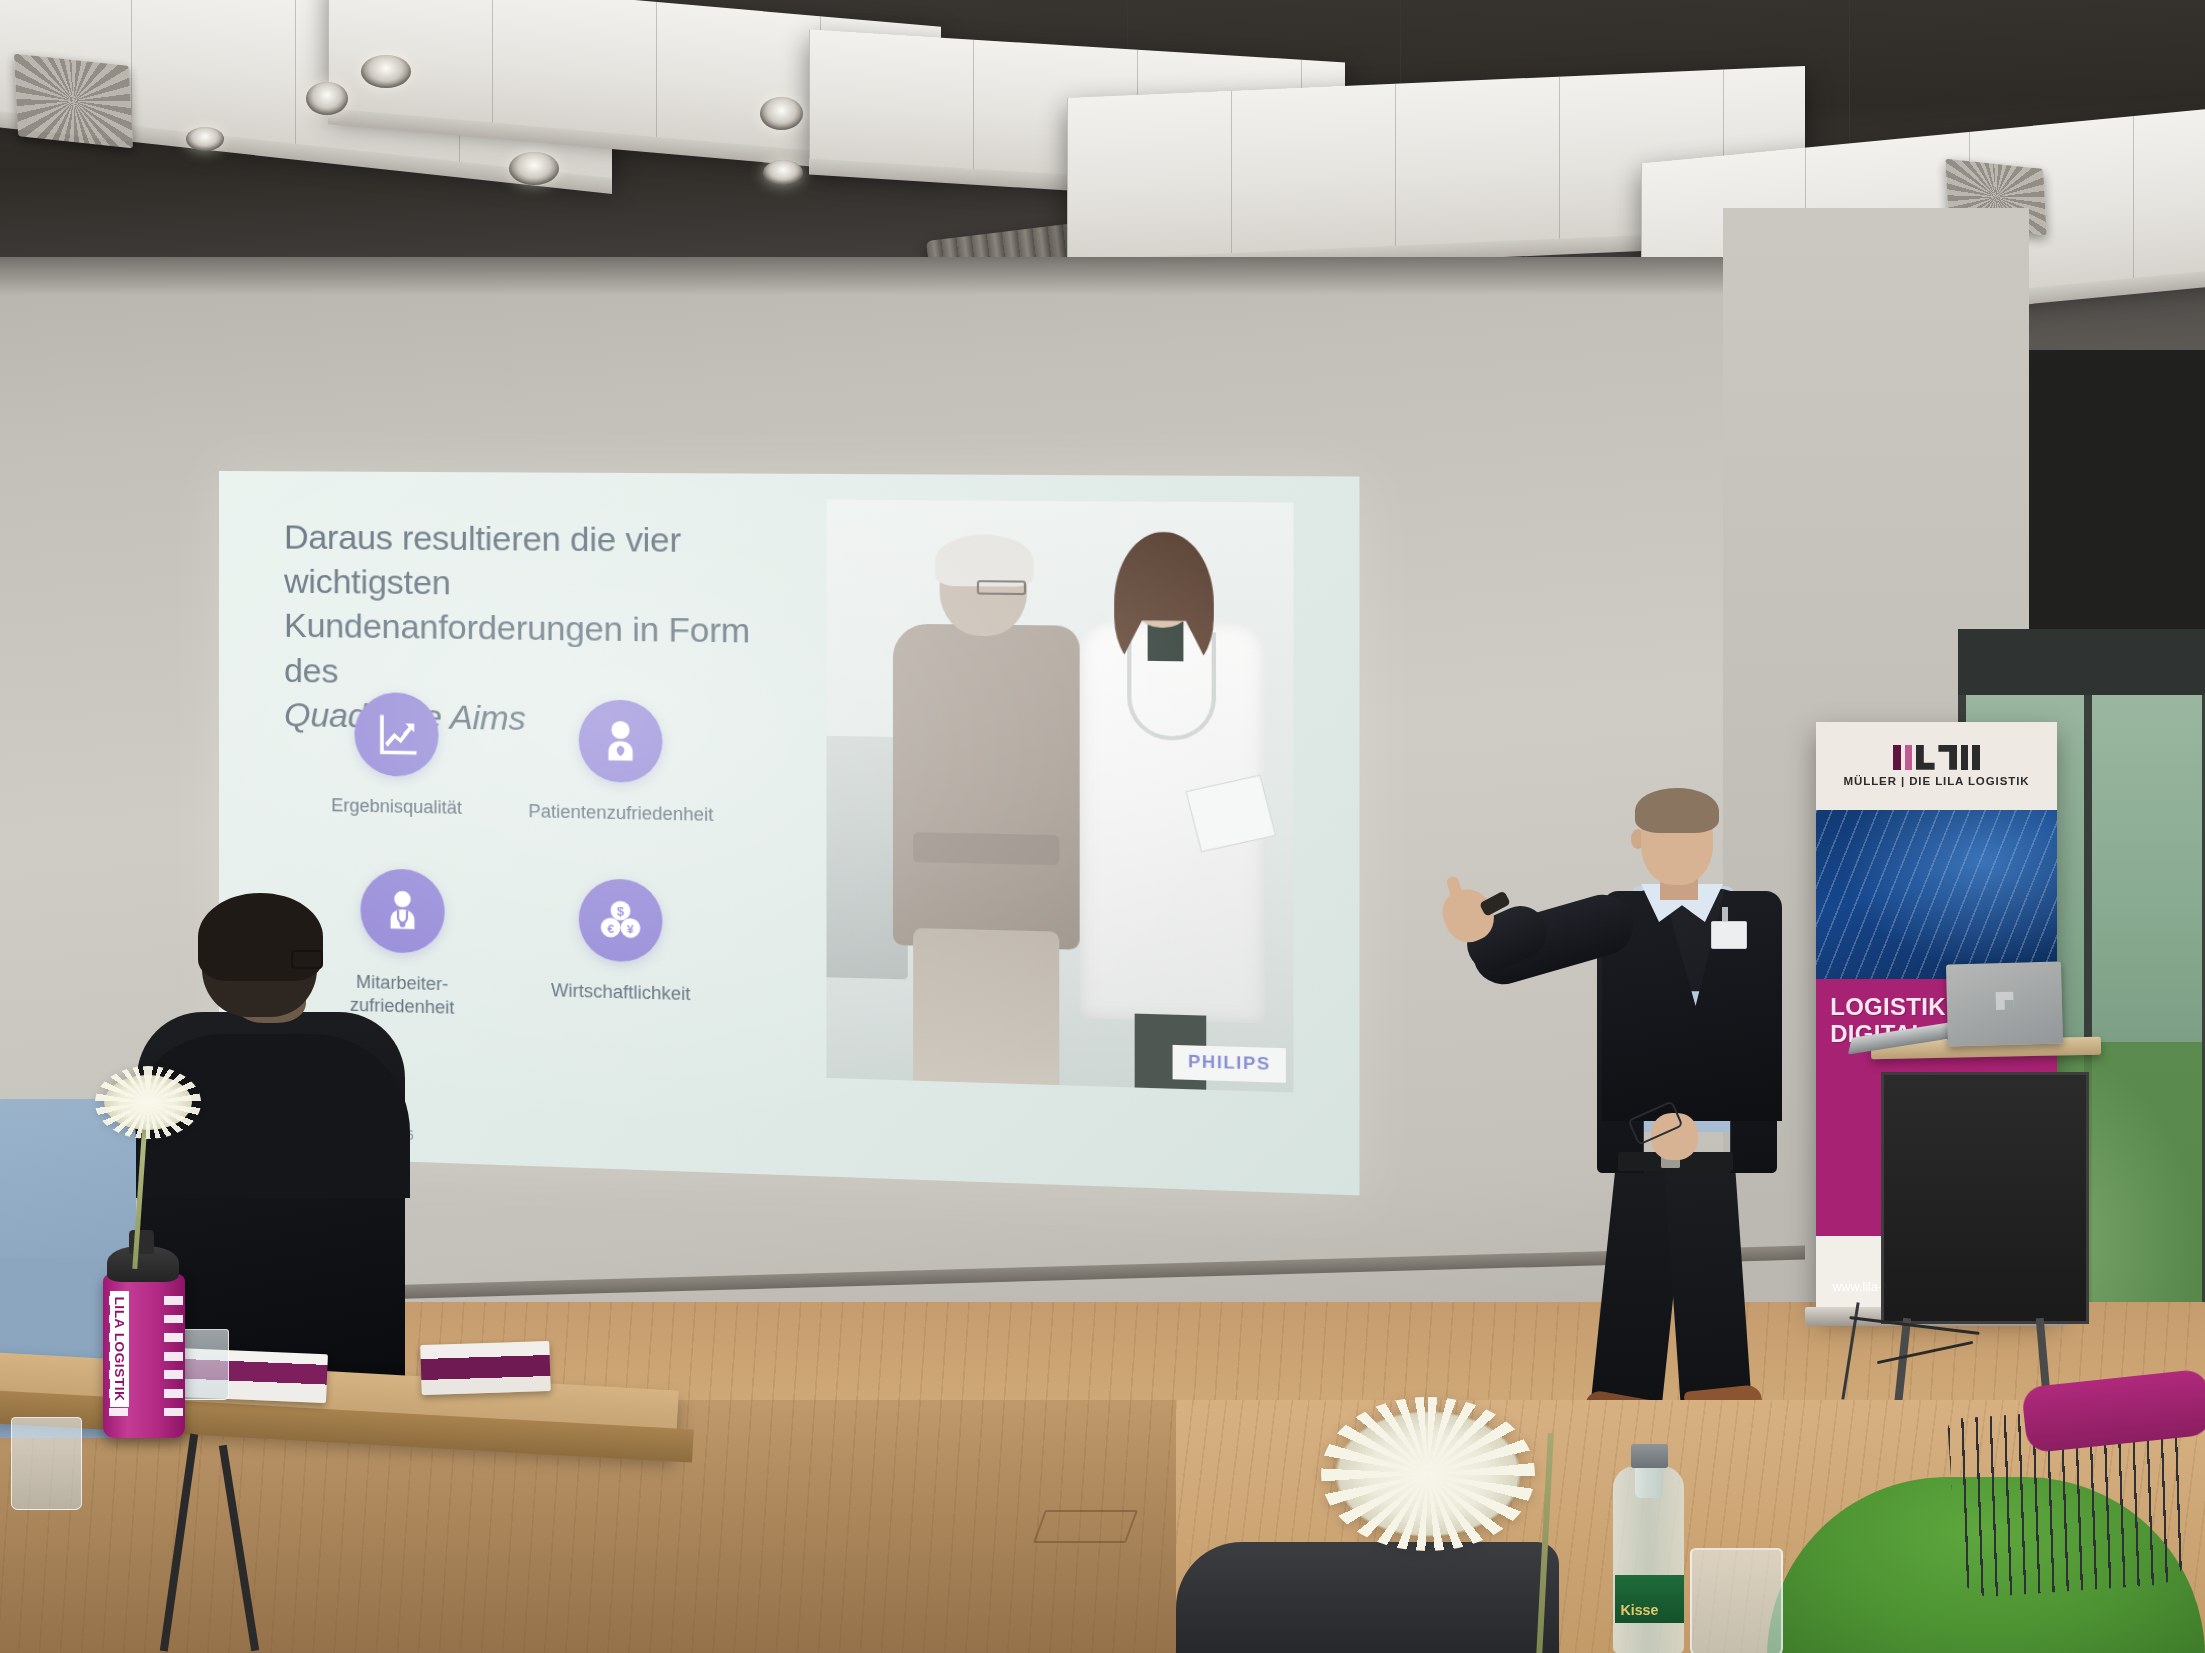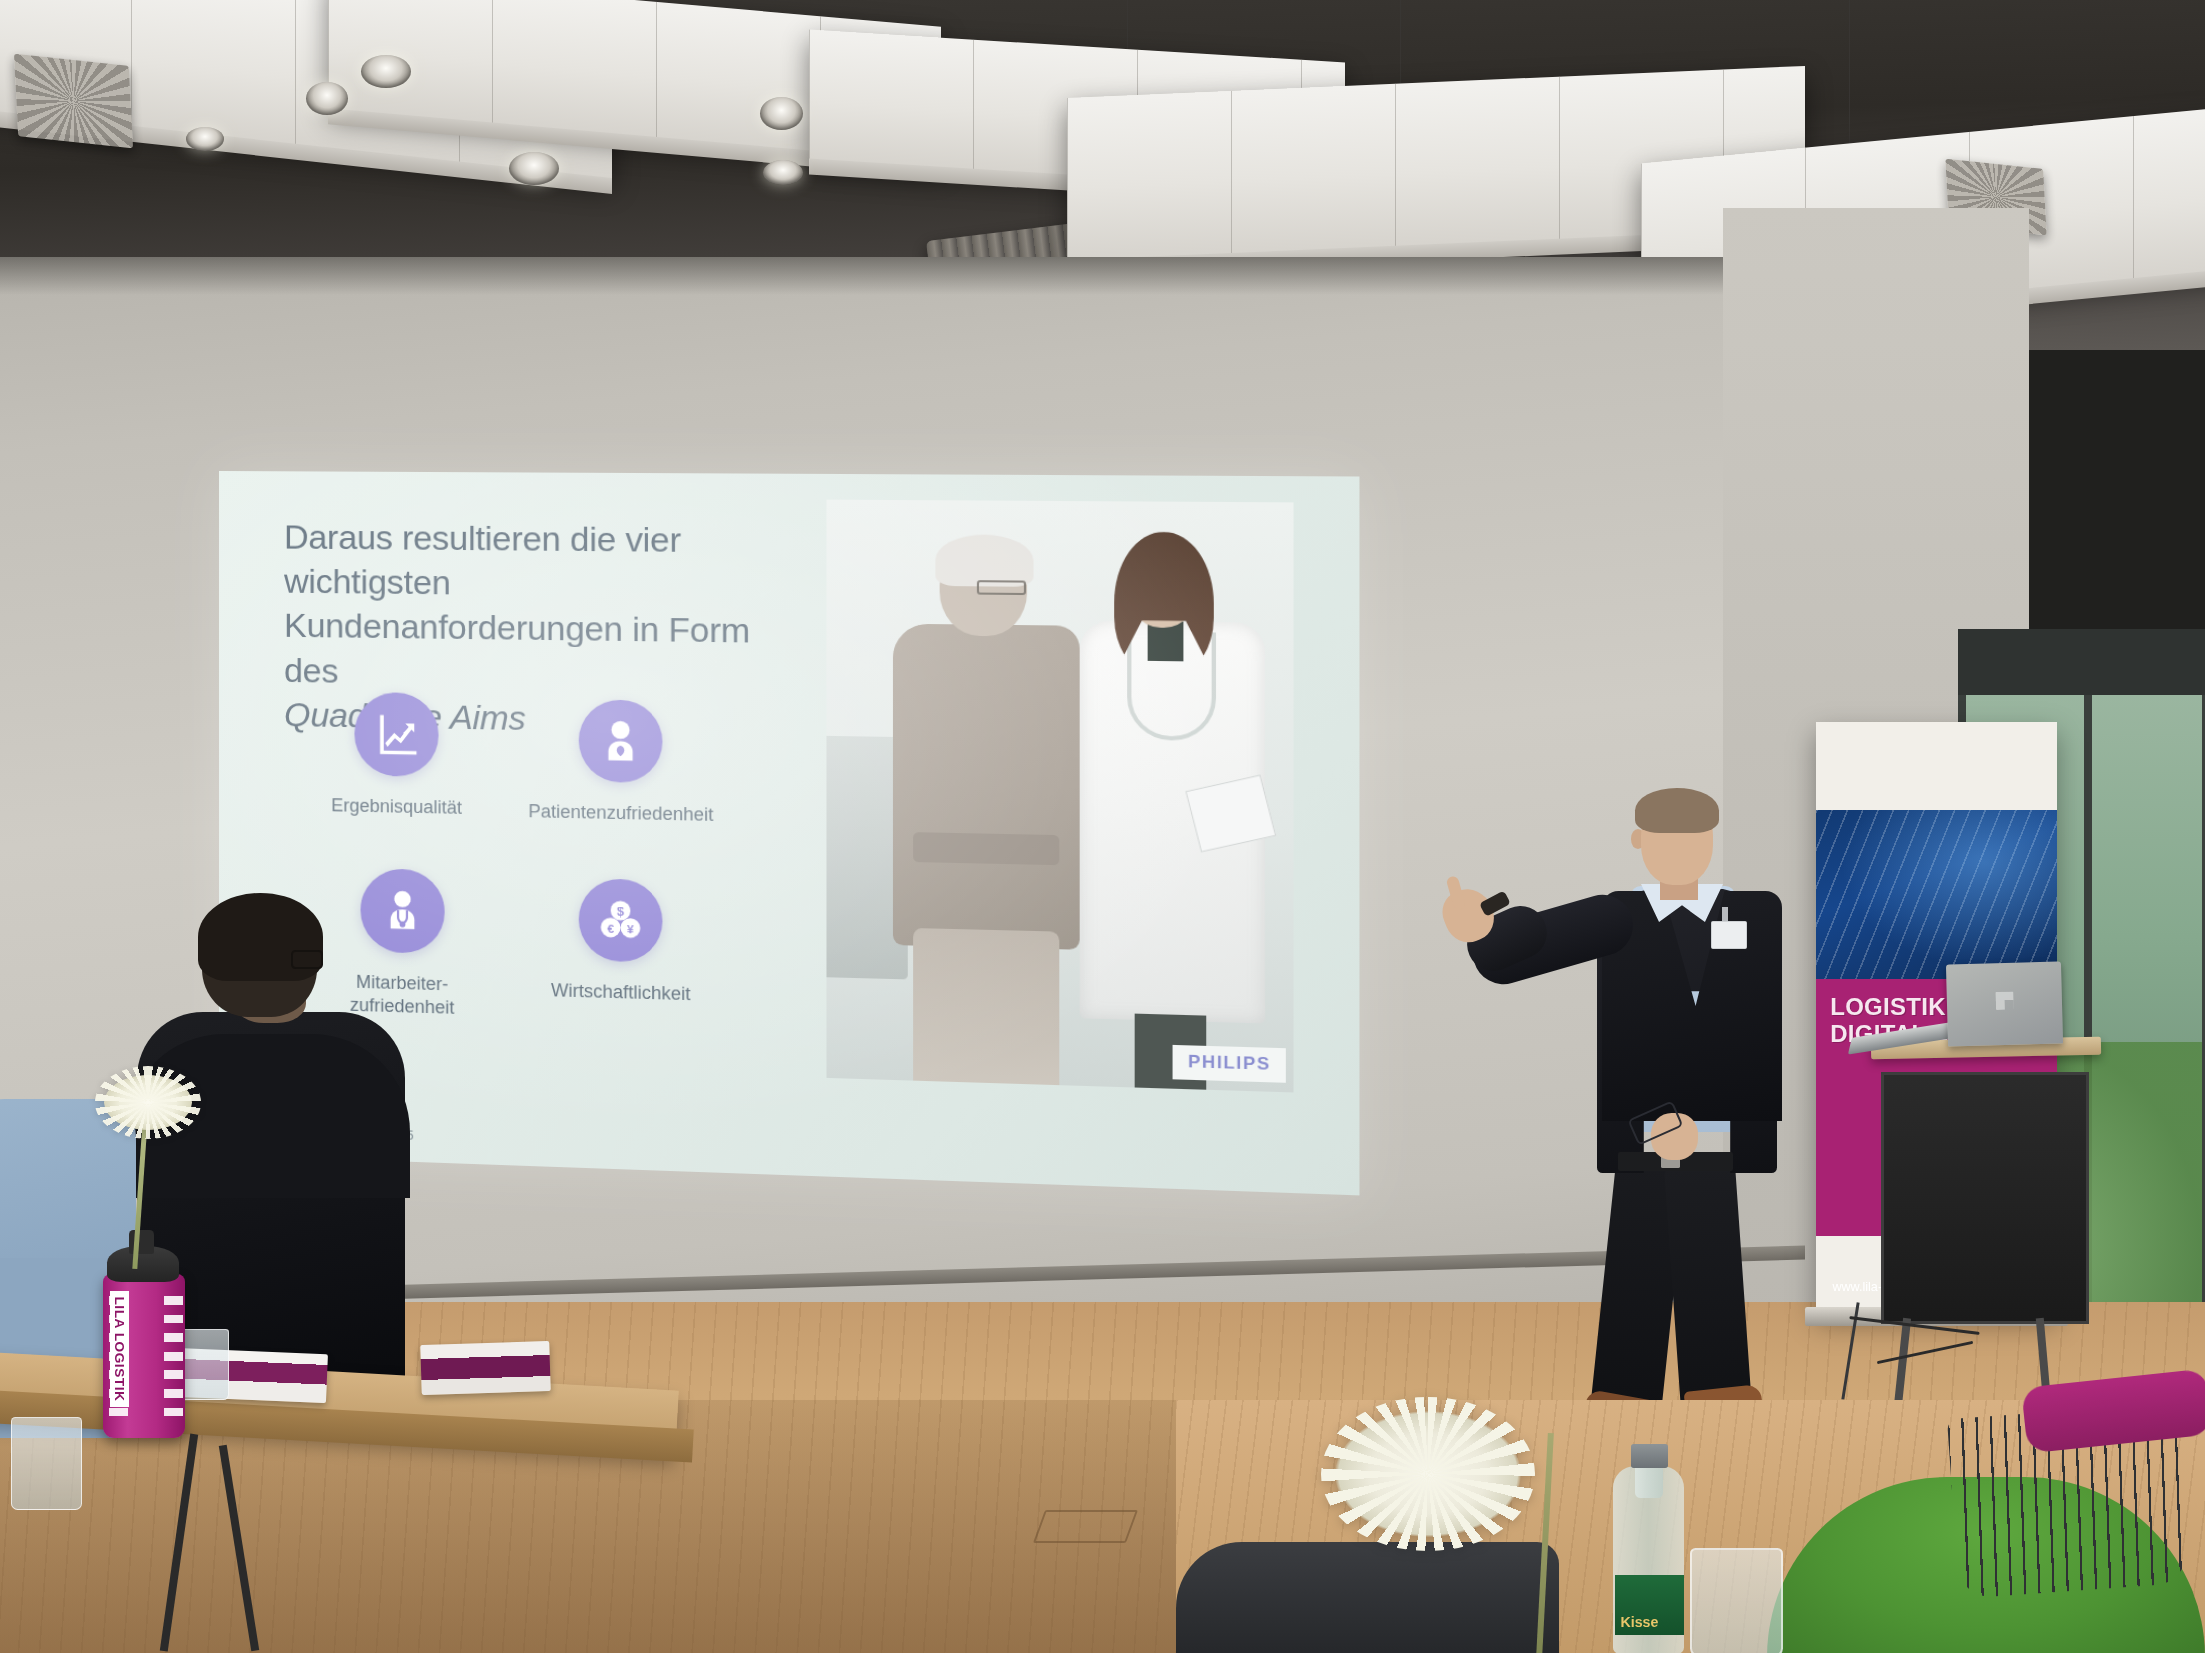--- a/index.html
+++ b/index.html
@@ -628,21 +628,21 @@
   .fg-bottle-neck {
     position:absolute; left:1635px; top:1449px; width:28.4px; height:49px;
     background:linear-gradient(90deg,rgba(222,232,229,.8),rgba(190,206,200,.8));
     border-radius:5.5px;
   }
   .fg-bottle-cap {
     position:absolute; left:1631px; top:1444px; width:37px; height:24px;
     background:linear-gradient(180deg,#8e9497,#6c7276); border-radius:2.7px;
   }
   .fg-bottle-label {
-    position:absolute; left:1615px; top:1575px; width:69px; height:60px;
+    position:absolute; left:1615px; top:1575px; width:69px; height:48px;
     background:linear-gradient(180deg,#1f6b3a,#14512b);
   }
   .fg-bottle-label span {
     position:absolute; left:5.5px; bottom:5.5px;
     color:#e8c66a; font-size:14.2px; font-weight:700;
   }
   .fg-tumbler {
     position:absolute; left:1690px; top:1548px; width:93px; height:109px;
     background:linear-gradient(180deg,rgba(232,240,242,.6),rgba(198,214,218,.6));
     border:2.2px solid rgba(255,255,255,.6); border-radius:5.5px 5.5px 8.8px 8.8px;
@@ -823,20 +823,31 @@
       <div class="slide-glow"></div>
     </div>
   </div>
 
   <div class="wall-floor-edge"></div>
   <div class="floor"></div>
   <div class="floor-front"></div>
   <div class="floor-hatch"></div>
 
   <div class="banner">
+    <div class="banner-logo-area">
+      <div class="bars">
+        <i class="b1"></i>
+          <i class="b2"></i>
+          <i class="l"></i>
+          <i class="r"></i>
+          <i class="b3"></i>
+          <i class="b3"></i>
+      </div>
+      <div class="banner-logo-text">MÜLLER | DIE LILA LOGISTIK</div>
+    </div>
     <div class="banner-img"></div>
     <div class="banner-magenta">
       <div class="banner-headline">
         <span>LOGISTIK DER</span><br>
         <span>DIGITAL UND</span>
       </div>
     </div>
     <div class="banner-url">www.lila-log</div>
   </div>
   <div class="banner-base"></div>

